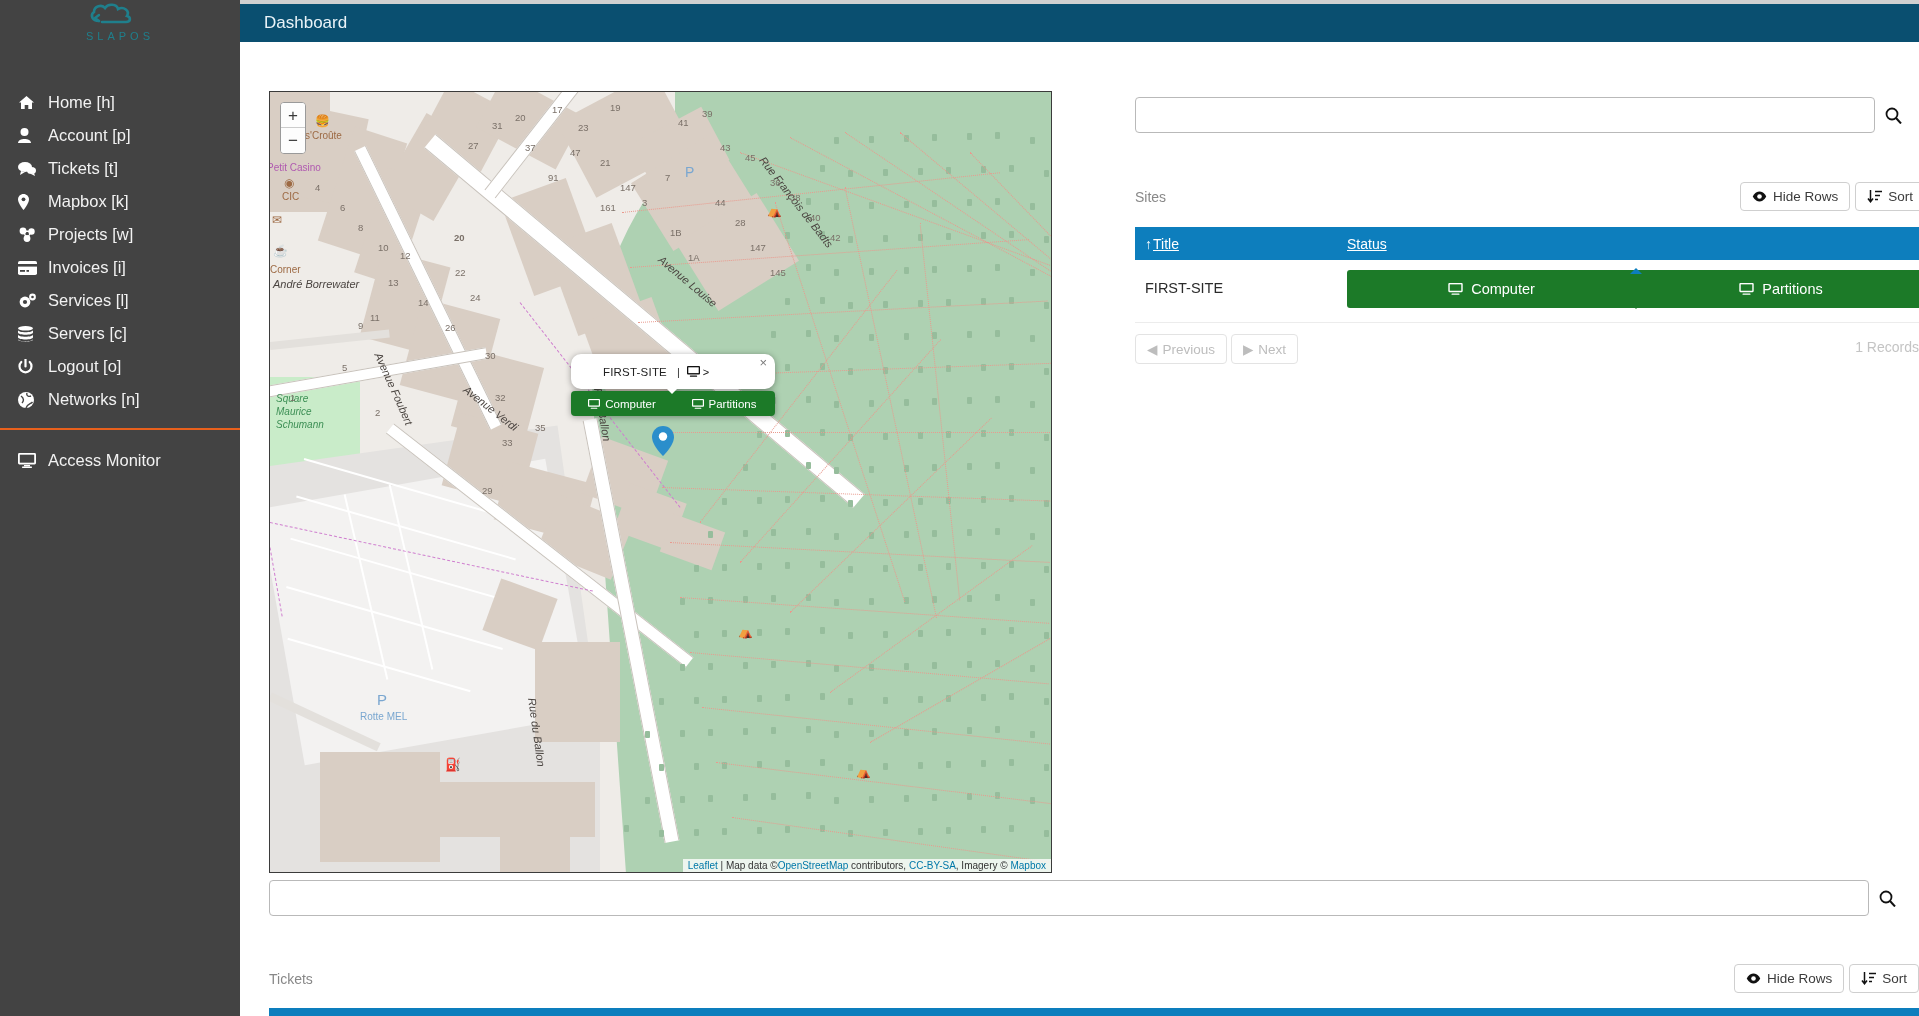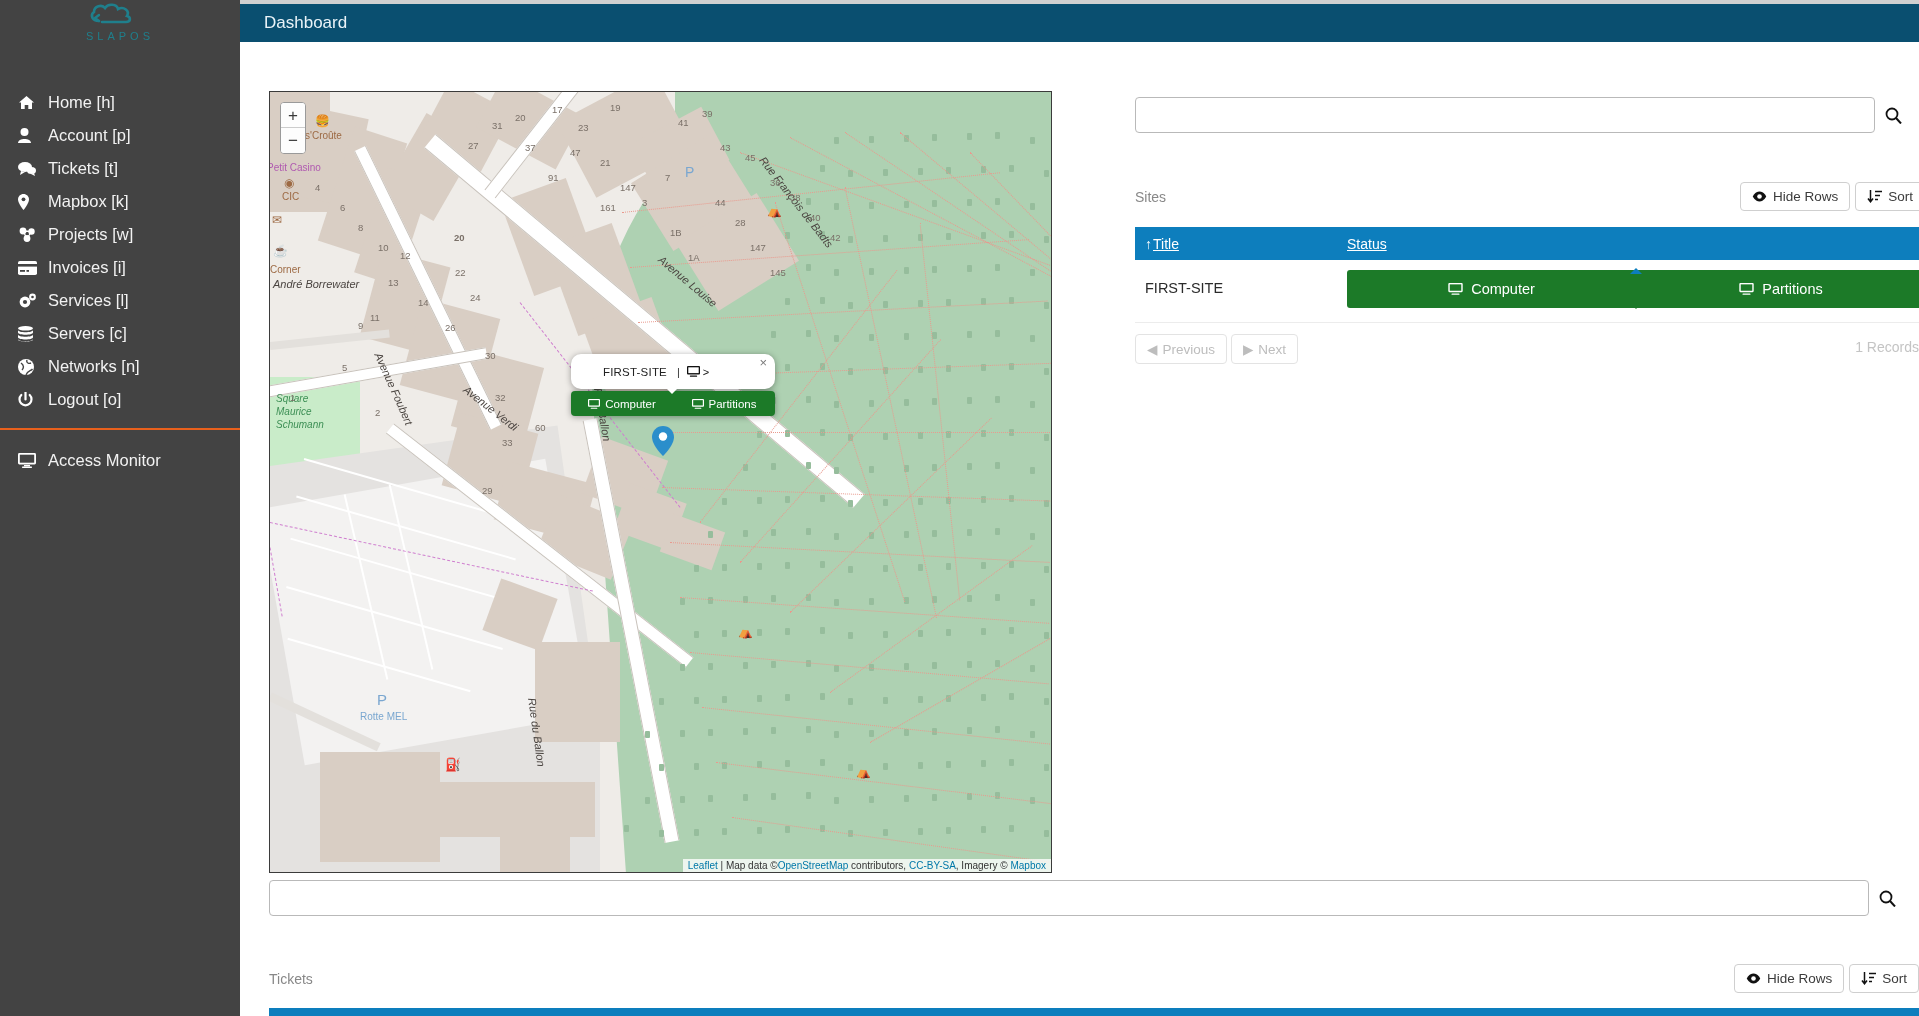--- a/index.html
+++ b/index.html
@@ -385,36 +385,36 @@
             <path d="M0 4 C0 7 15 7 15 4 L15 6.6 C15 9.6 0 9.6 0 6.6 Z" fill="#fff"></path>
             <path d="M0 8.6 C0 11.6 15 11.6 15 8.6 L15 11.2 C15 14.2 0 14.2 0 11.2 Z" fill="#fff"></path>
             <path d="M0 13 C0 16 15 16 15 13 L15 13.6 C15 16.3 0 16.3 0 13.6 Z" fill="#fff"></path>
           </svg>
       </span>
       <span class="nav-label">Servers [c]</span>
     </div>
 
     <div class="nav-item">
       <span class="nav-ico">
+        <svg width="15" height="16" viewBox="0 0 15 16">
+            <path d="M7.5 0 L7.5 7.5" stroke="#fff" stroke-width="2.2" stroke-linecap="round"></path>
+            <path d="M3.3 3 A6 6 0 1 0 11.7 3" stroke="#fff" stroke-width="2.2" fill="none" stroke-linecap="round"></path>
+          </svg>
+      </span>
+      <span class="nav-label">Logout [o]</span>
+    </div>
+
+    <div class="nav-item">
+      <span class="nav-ico">
         <svg width="16" height="16" viewBox="0 0 16 16">
             <circle cx="8" cy="8" r="8" fill="#fff"></circle>
             <path d="M3 4 C6 6 6 9 4 11 M9 1 C8 4 11 5 13 4 M8 16 C9 12 13 12 14.5 10" stroke="#434343" stroke-width="1.4" fill="none"></path>
           </svg>
       </span>
       <span class="nav-label">Networks [n]</span>
-    </div>
-
-    <div class="nav-item">
-      <span class="nav-ico">
-        <svg width="15" height="16" viewBox="0 0 15 16">
-            <path d="M7.5 0 L7.5 7.5" stroke="#fff" stroke-width="2.2" stroke-linecap="round"></path>
-            <path d="M3.3 3 A6 6 0 1 0 11.7 3" stroke="#fff" stroke-width="2.2" fill="none" stroke-linecap="round"></path>
-          </svg>
-      </span>
-      <span class="nav-label">Logout [o]</span>
     </div>
   </div>
 
   <div id="nav-divider"></div>
 
   <div id="nav-bottom">
     <div class="nav-item">
       <span class="nav-ico">
         <svg width="18" height="15" viewBox="0 0 18 15">
             <rect x="0" y="0" width="18" height="11.5" rx="1.4" fill="#fff"></rect>
@@ -810,21 +810,21 @@
           <span class="map-num" style="left:72px;top:270px;">5</span>
           <span class="map-num" style="left:20px;top:300px;">1</span>
           <span class="map-num" style="left:105px;top:315px;">2</span>
           <span class="map-num" style="left:148px;top:205px;">14</span>
           <span class="map-num" style="left:184px;top:140px;font-weight:bold;">20</span>
           <span class="map-num" style="left:185px;top:175px;">22</span>
           <span class="map-num" style="left:200px;top:200px;">24</span>
           <span class="map-num" style="left:175px;top:230px;">26</span>
           <span class="map-num" style="left:215px;top:258px;">30</span>
           <span class="map-num" style="left:225px;top:300px;">32</span>
-          <span class="map-num" style="left:265px;top:330px;">60</span>
+          <span class="map-num" style="left:265px;top:330px;">35</span>
           <span class="map-num" style="left:232px;top:345px;">33</span>
           <span class="map-num" style="left:212px;top:375px;margin-top:18px;">29</span>
           <span class="map-num" style="left:245px;top:20px;">20</span>
           <span class="map-num" style="left:282px;top:12px;">17</span>
           <span class="map-num" style="left:340px;top:10px;">19</span>
           <span class="map-num" style="left:330px;top:65px;">21</span>
           <span class="map-num" style="left:308px;top:30px;">23</span>
           <span class="map-num" style="left:198px;top:48px;">27</span>
           <span class="map-num" style="left:222px;top:28px;">31</span>
           <span class="map-num" style="left:255px;top:50px;">37</span>

